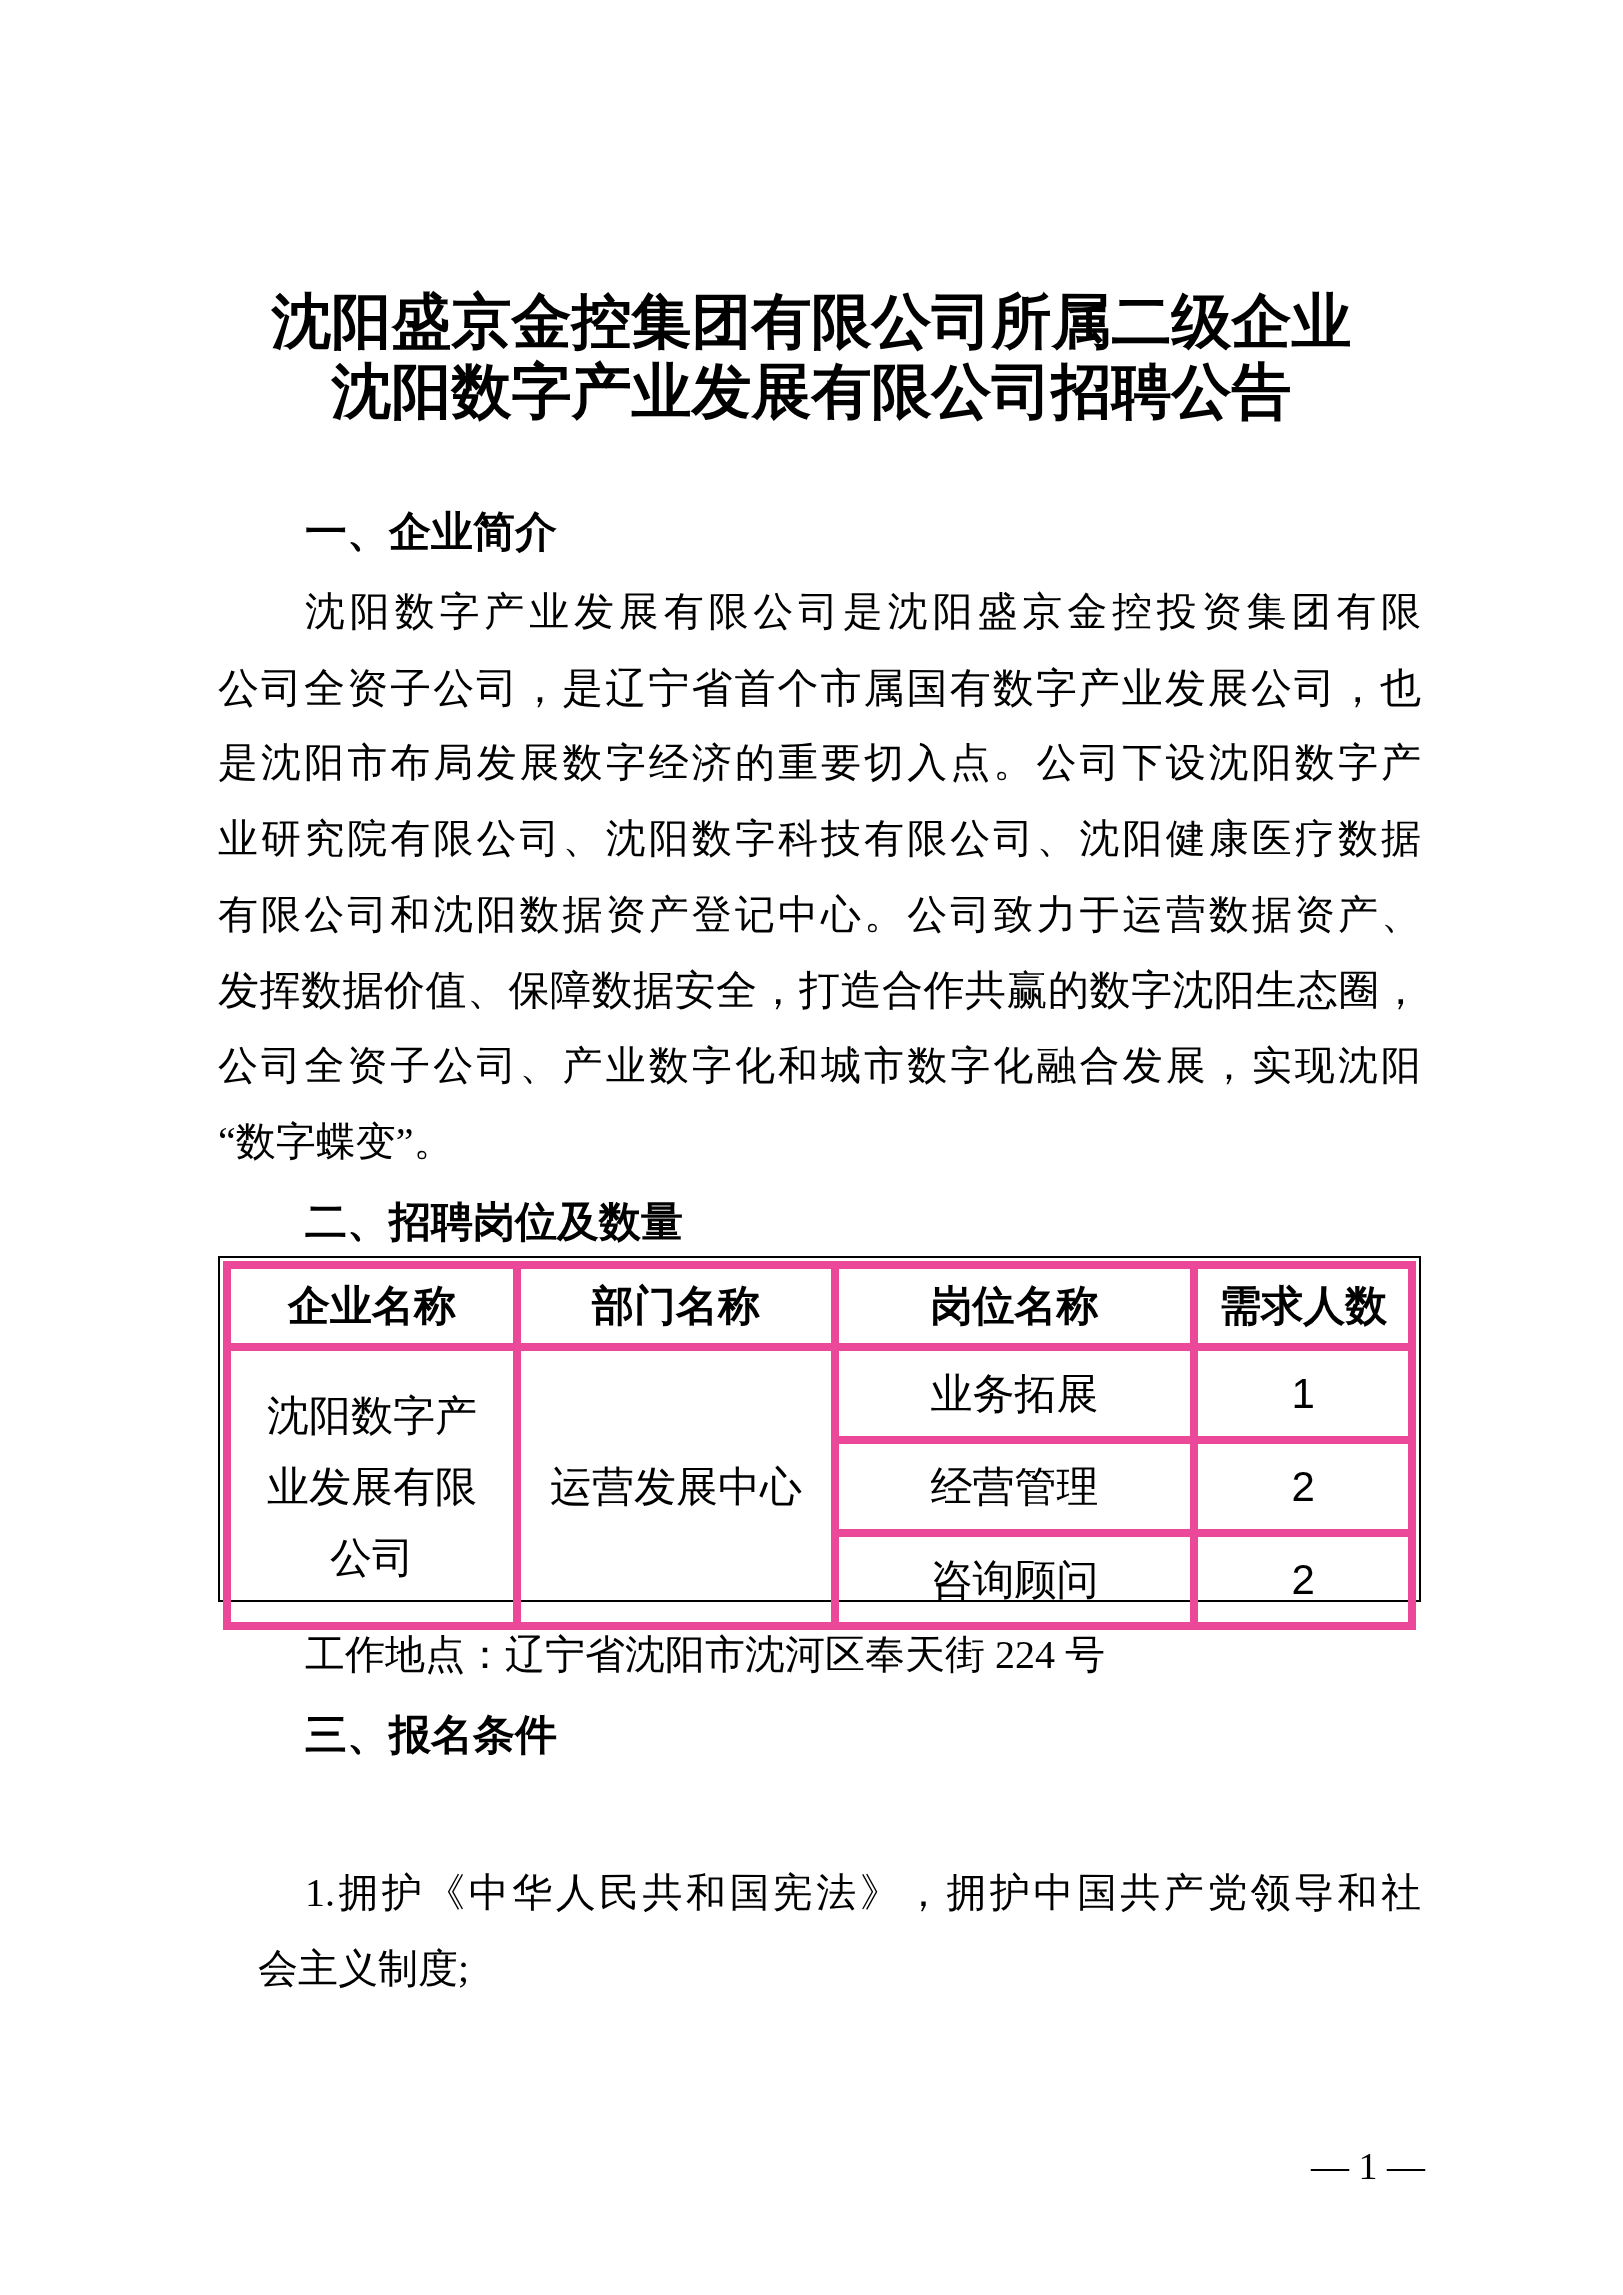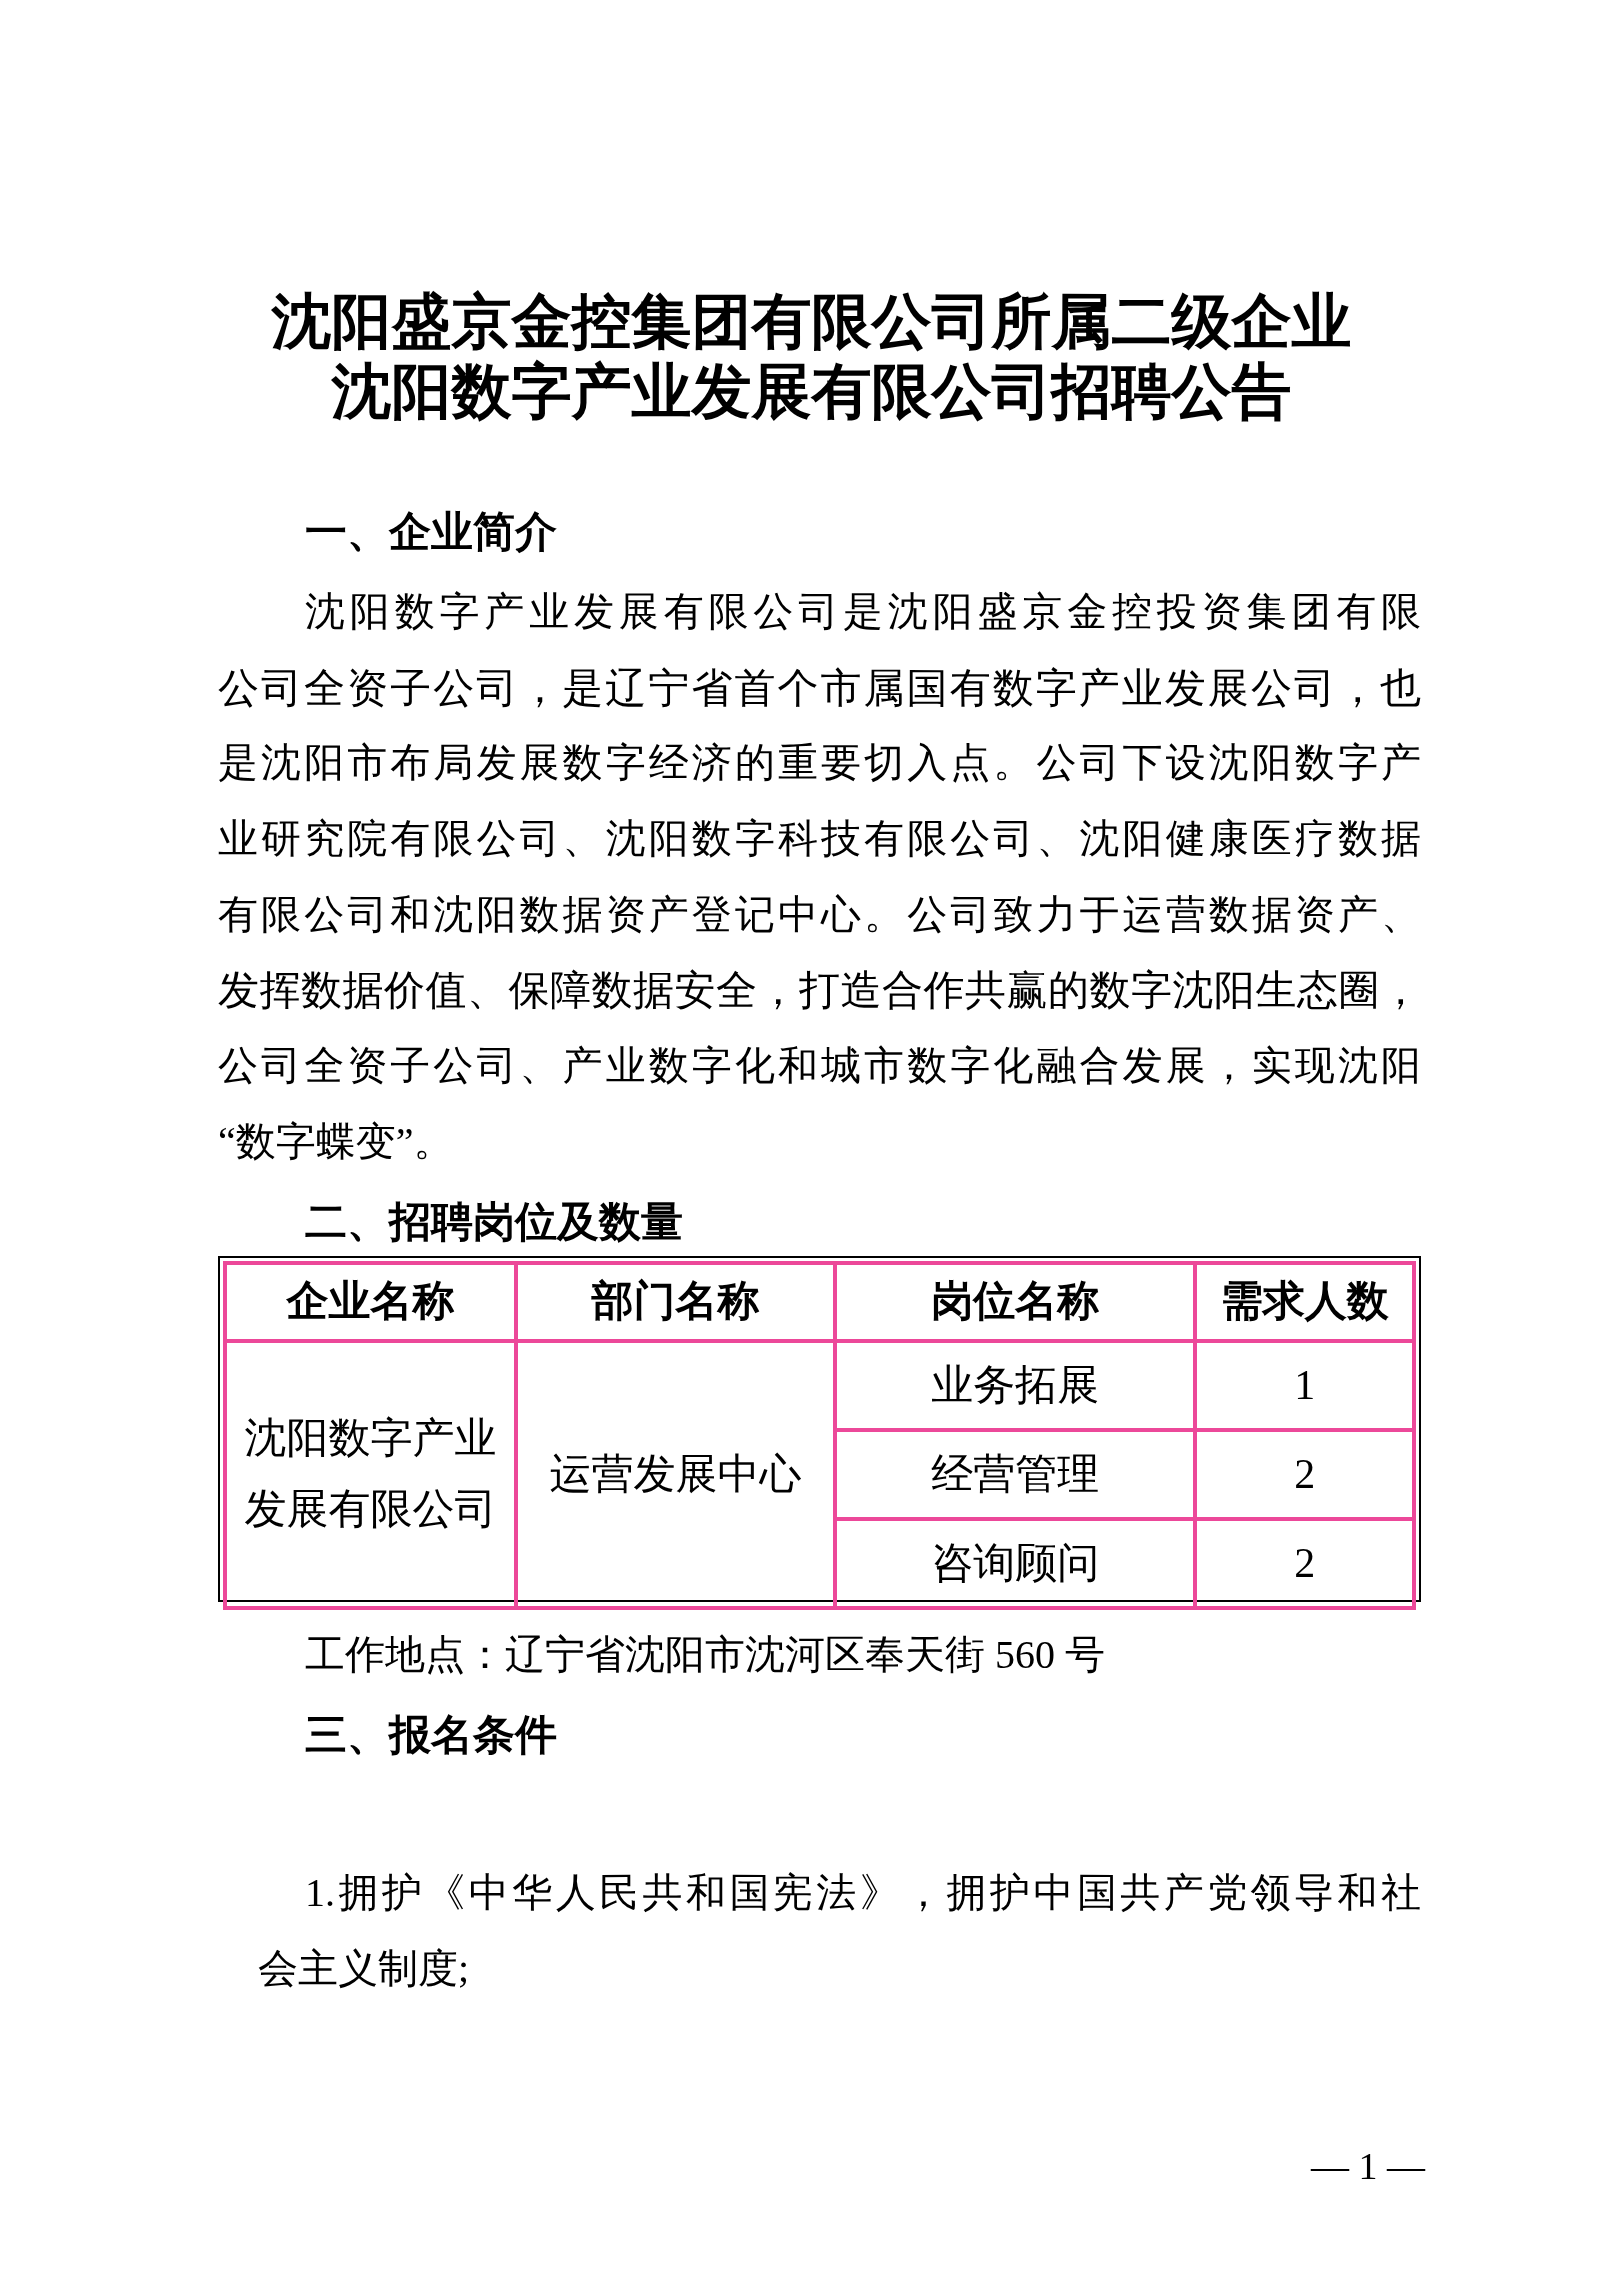--- a/index.html
+++ b/index.html
@@ -34,23 +34,23 @@
   .line.indent{left:305px;width:1116px;}
   .table-outer{
     position:absolute;left:218px;top:1256px;width:1203px;height:346px;
     box-sizing:border-box;border:2px solid #000;padding:2.7px;
     background:#fff;
   }
   .table-outer table{
     width:100%;height:100%;border-collapse:collapse;table-layout:fixed;
   }
   .table-outer td{
-    border:4px solid #ec4899;text-align:center;vertical-align:middle;
+    border:8px solid #ec4899;text-align:center;vertical-align:middle;
     font-size:42px;line-height:71px;padding:0 16px;
-    font-family:Liberation Serif, serif;
+    font-family:Liberation Sans, sans-serif;
   }
   .table-outer tr.thead td{height:74px;font-weight:600;}
   .table-outer tr.data td{height:85px;}
   .pageno{
     position:absolute;top:2146px;right:198px;
     font-size:38px;line-height:41px;
     font-family:"Liberation Serif","DejaVu Serif",serif;
     white-space:nowrap;
   }
 </style>
@@ -103,21 +103,21 @@
           <td>2</td>
         </tr>
         <tr class="data">
           <td>咨询顾问</td>
           <td>2</td>
         </tr>
       </tbody>
     </table>
   </div>
 
-  <div class="line noj indent" style="top:1617px;">工作地点：辽宁省沈阳市沈河区奉天街 560 号</div>
+  <div class="line noj indent" style="top:1617px;">工作地点：辽宁省沈阳市沈河区奉天街 224 号</div>
 
   <div class="heading" style="top:1697px;">三、报名条件</div>
 
 
   <div class="line indent" style="top:1855px;">1.拥护《中华人民共和国宪法》，拥护中国共产党领导和社</div>
   <div class="line noj" style="top:1931px;margin-left:40px;">会主义制度;</div>
 
   <div class="pageno">— 1 —</div>
 
 </div>

